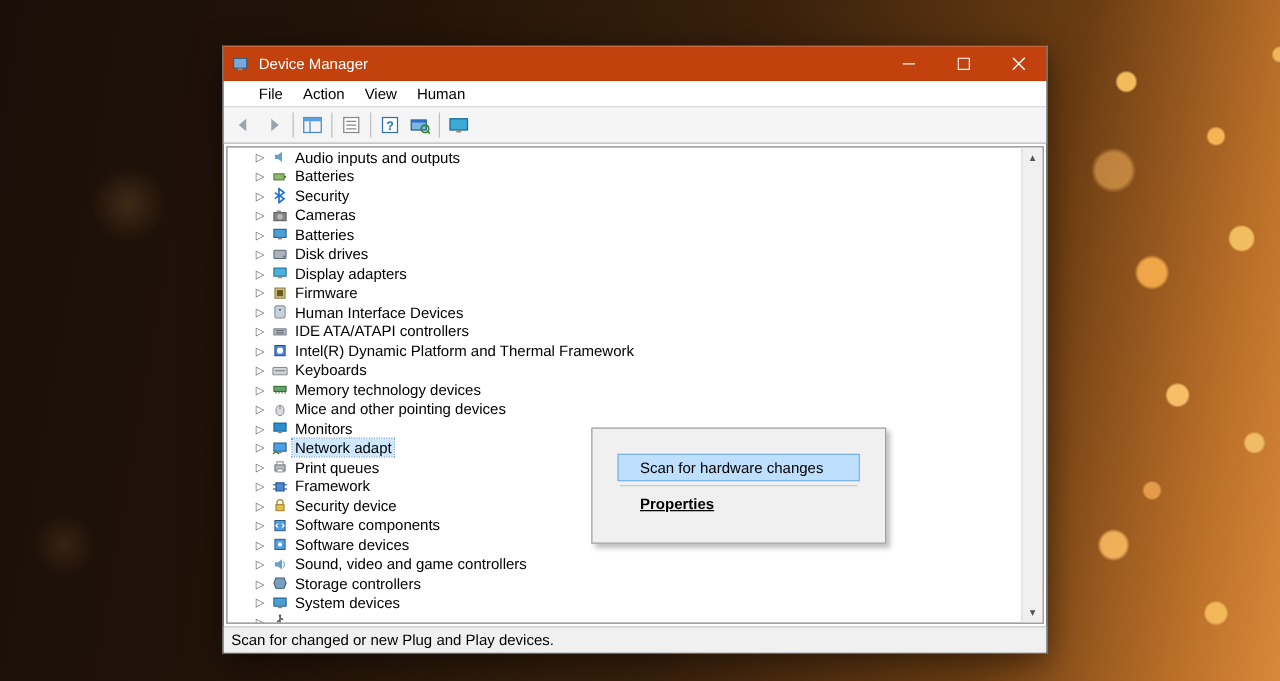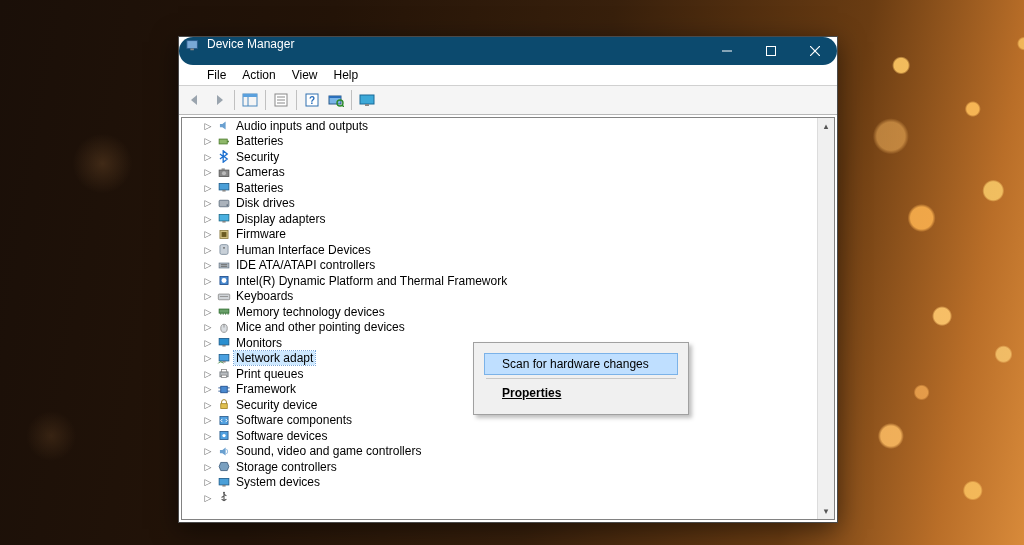--- a/index.html
+++ b/index.html
@@ -40,27 +40,26 @@
     width: 658px;
     height: 485px;
     background: #fff;
     border: 1px solid #4a4a4a;
     box-shadow: 0 6px 24px rgba(0,0,0,0.5);
     display: flex;
     flex-direction: column;
   }
   .titlebar {
     height: 28px;
-    background: #0c4a6e;
+    background: #c2410c;
     color: #fff;
     display: flex;
-    align-items: flex-start;
+    align-items: center;
     padding-left: 6px;
     flex-shrink: 0;
-    border-radius: 14px;
   }
   .titlebar-icon {
     width: 16px;
     height: 16px;
     margin-right: 6px;
     display: inline-flex;
     align-items: center;
     justify-content: center;
   }
   .titlebar-title {
@@ -190,21 +189,21 @@
     padding: 0 6px;
     font-size: 12px;
     flex-shrink: 0;
   }
   
   .context-menu {
     position: absolute;
     background: #f0f0f0;
     border: 1px solid #a0a0a0;
     box-shadow: 3px 3px 4px rgba(0,0,0,0.25);
-    padding: 10px;
+    padding: 20px;
     font-size: 12px;
   }
   .cm-item {
     padding: 4px 18px 4px 18px;
     white-space: nowrap;
   }
   .cm-item.hl {
     background: #bfdfff;
     border: 1px solid #7bb2e8;
     padding: 3px 17px 3px 17px;
@@ -248,21 +247,21 @@
             <line x1="10" y1="0" x2="0" y2="10" stroke="#fff" stroke-width="1.2"></line>
           </svg>
       </div>
     </div>
   </div>
 
   <div class="menubar">
     <div class="menu-item">File</div>
     <div class="menu-item">Action</div>
     <div class="menu-item">View</div>
-    <div class="menu-item">Help</div>
+    <div class="menu-item">Human</div>
   </div>
 
   <div class="toolbar">
     <div class="tb-btn">
       <svg width="16" height="14" viewBox="0 0 16 14">
           <path d="M10 2 L4 7 L10 12 Z" fill="#9aa4ae"></path>
         </svg>
     </div>
     <div class="tb-btn">
       <svg width="16" height="14" viewBox="0 0 16 14">
@@ -568,19 +567,22 @@
             </svg>
           </span>
         </div>
       </div>
     <div class="scroll-rail">
       <div class="scroll-arrow" style="top:0">▴</div>
       <div class="scroll-arrow" style="bottom:0">▾</div>
     </div>
   </div>
 
+  <div class="statusbar">
+    <span>Scan for changed or new Plug and Play devices.</span>
+  </div>
 </div>
 
 <div class="context-menu" style="left:473px; top:342px; width:194px;">
   <div class="cm-item hl">Scan for hardware changes</div>
   <div class="cm-sep"></div>
   <div class="cm-item bold">Properties</div>
 </div>
 
 </body></html>

